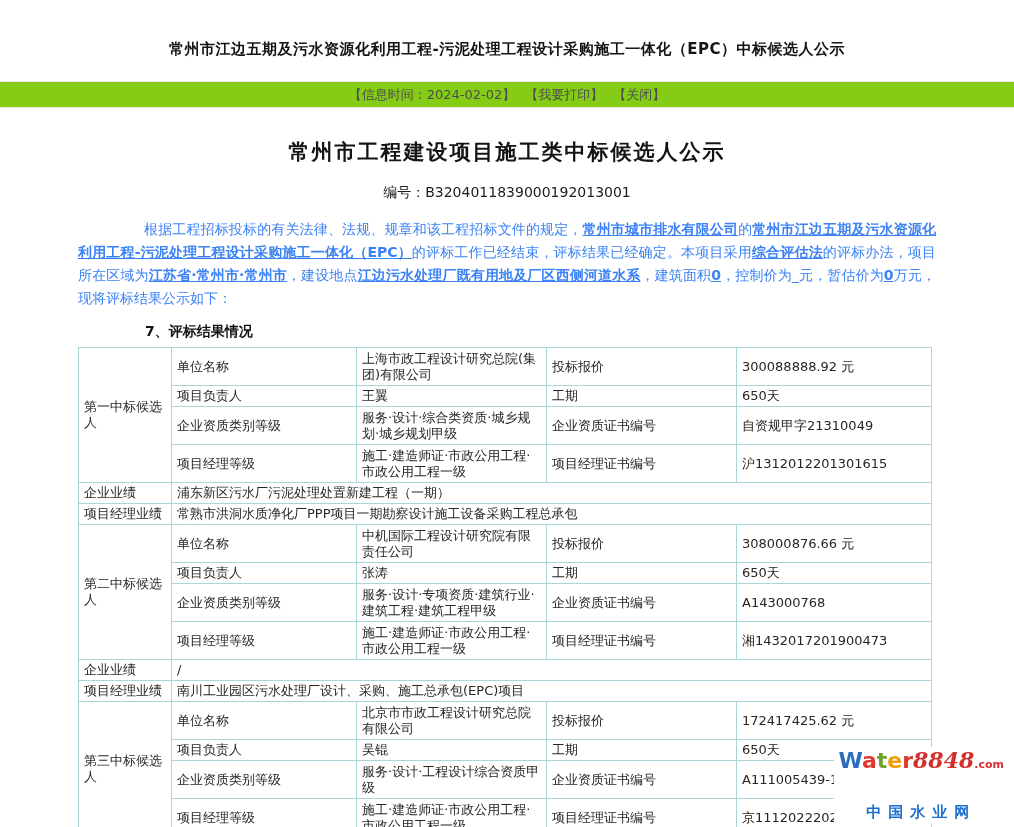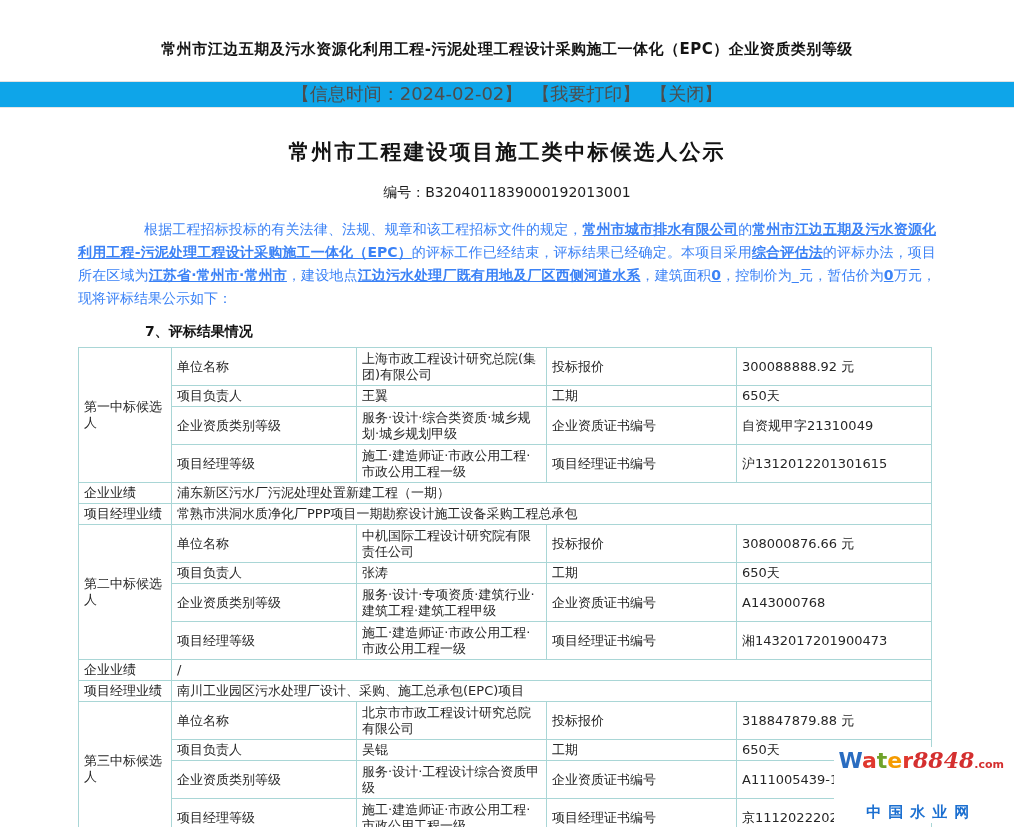--- a/index.html
+++ b/index.html
@@ -6,24 +6,24 @@
   body{
     width:1014px;height:827px;overflow:hidden;position:relative;
     background:#ffffff;color:#1d1d1d;
     font-family:"DejaVu Sans","Liberation Sans",sans-serif;
   }
   .page-title{
     text-align:center;font-size:15px;font-weight:bold;color:#141414;
     padding-top:40px;letter-spacing:0.5px;
   }
   .info-bar{
-    margin-top:22px;height:25px;background:#0ea5e9;
+    margin-top:22px;height:25px;background:#84cc16;
     border-top:1px solid #e2e2e2;border-bottom:1px solid #e6e6e6;
-    display:flex;justify-content:center;gap:10px;
-    font-size:18px;color:#4d4d4d;
+    display:flex;justify-content:center;align-items:center;gap:10px;
+    font-size:13px;color:#4d4d4d;
   }
   .info-bar .bar-link{cursor:pointer;}
   .main-heading{
     text-align:center;font-size:21px;font-weight:bold;color:#141414;
     margin-top:30px;letter-spacing:2px;
   }
   .doc-number{text-align:center;font-size:14px;color:#1d1d1d;margin-top:18px;}
   .intro{
     margin:16px 78px 0 78px;font-size:14px;line-height:23px;
     text-align:justify;text-indent:66px;color:#3b82f6;
@@ -46,21 +46,21 @@
     background:#ffffff;padding:2px 4px;line-height:1.05;
   }
   .brand-line{font-size:22px;font-weight:bold;white-space:nowrap;}
   .brand-8848{font-style:italic;font-family:"DejaVu Serif","Liberation Serif",serif;}
   .brand-com{font-size:11px;vertical-align:baseline;}
   .brand-sub{font-size:15px;font-weight:bold;letter-spacing:7px;margin-top:1px;white-space:nowrap;}
 </style>
 </head>
 <body>
 
-<div class="page-title">常州市江边五期及污水资源化利用工程-污泥处理工程设计采购施工一体化（EPC）企业资质类别等级</div>
+<div class="page-title">常州市江边五期及污水资源化利用工程-污泥处理工程设计采购施工一体化（EPC）中标候选人公示</div>
 
 <div class="info-bar">
   <span>【信息时间：2024-02-02】</span>
   <span class="bar-link">【我要打印】</span>
   <span class="bar-link">【关闭】</span>
 </div>
 
 <div class="main-heading">常州市工程建设项目施工类中标候选人公示</div>
 
 <div class="doc-number">编号：B3204011839000192013001</div>
@@ -142,21 +142,21 @@
       </tr>
       <tr>
         <td>项目经理业绩</td>
         <td colspan="4">南川工业园区污水处理厂设计、采购、施工总承包(EPC)项目</td>
       </tr>
       <tr>
         <td class="rank-cell" rowspan="4">第三中标候选人</td>
         <td class="tall">单位名称</td>
         <td class="tall">北京市市政工程设计研究总院有限公司</td>
         <td class="tall">投标报价</td>
-        <td class="tall">318847879.88 元</td>
+        <td class="tall">172417425.62 元</td>
       </tr>
       <tr>
         <td>项目负责人</td>
         <td>吴锟</td>
         <td>工期</td>
         <td>650天</td>
       </tr>
       <tr>
         <td class="tall">企业资质类别等级</td>
         <td class="tall">服务·设计·工程设计综合资质甲级</td>

